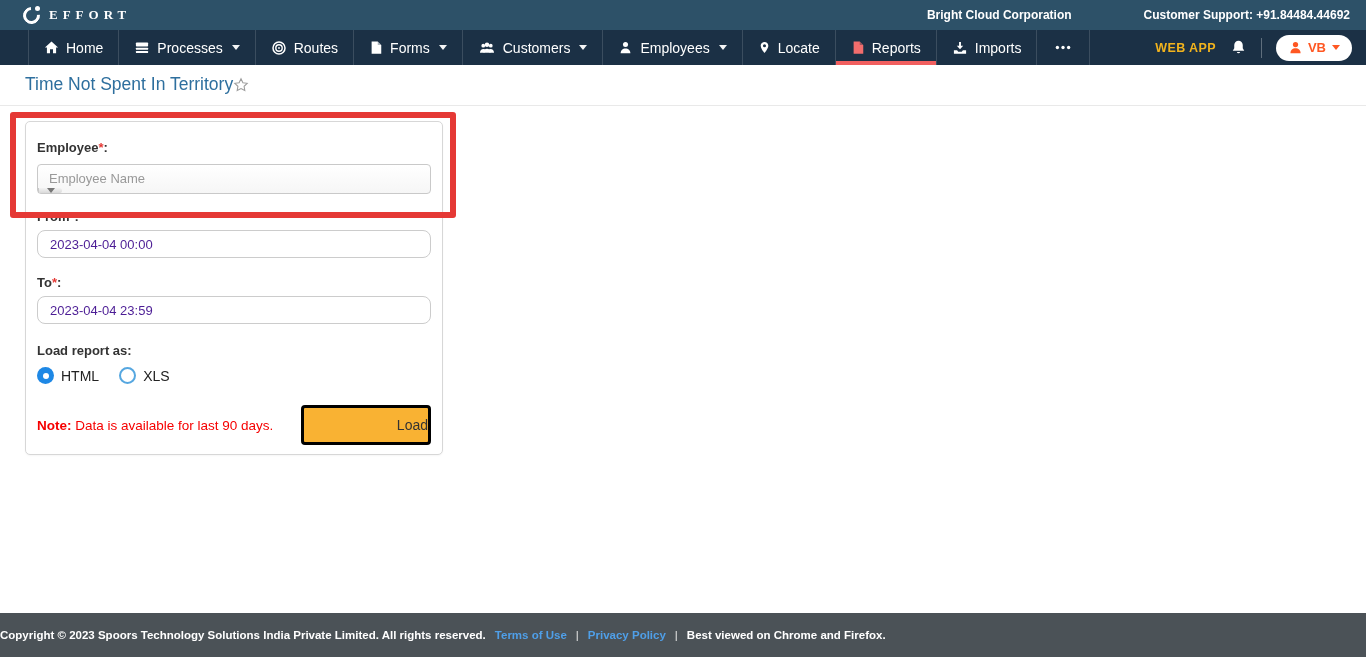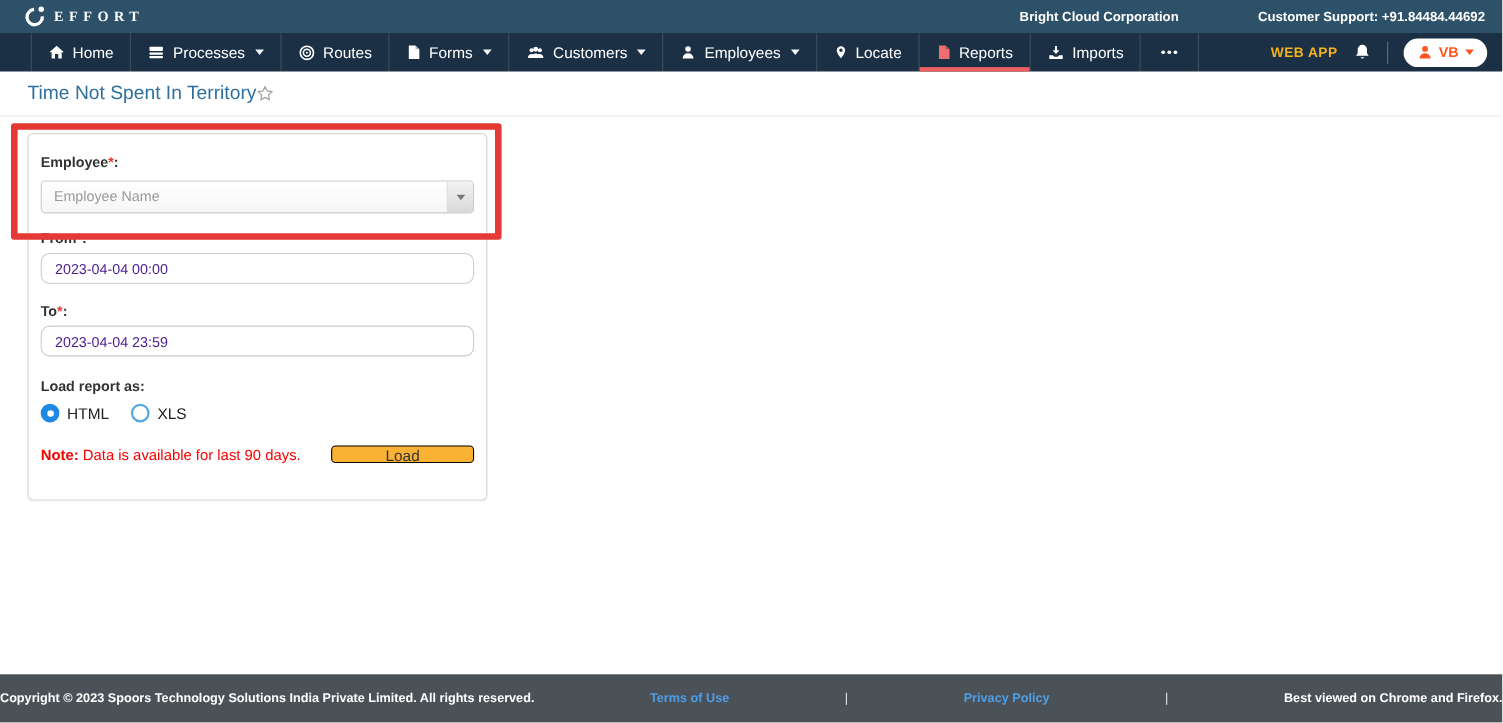--- a/index.html
+++ b/index.html
@@ -44,21 +44,21 @@
   .page-title { color:#2e6f9e; font-size:17.5px; font-weight:400; }
   .fav-star { display:flex; align-items:center; cursor:pointer; }
   .title-divider { position:absolute; top:105px; left:0; width:100%; border-bottom:1px solid #e9e9e9; }
 
   
   .panel { position:absolute; top:121px; left:25px; width:418px; height:334px; background:#fff;
            border:1px solid #d7d7d7; border-radius:5px; padding:11px; box-shadow:0 1px 2px rgba(0,0,0,.04); }
   .field-label { margin-top:7px; font-size:13px; font-weight:bold; color:#333; }
   .req { color:#e53935; }
   .select2 { margin-top:9px; display:flex; width:100%; height:30px; border:1px solid #c9c9c9; border-radius:4px;
-             background:linear-gradient(#ffffff,#f6f6f6); cursor:pointer; }
+             background:linear-gradient(#ffffff,#f6f6f6); cursor:pointer;flex-direction:column; }
   .select2 .sel-text { flex:1; padding:0 11px; line-height:28px; font-size:13px; color:#999;
                        overflow:hidden; white-space:nowrap; }
   .select2 .sel-btn { width:24px; border-left:1px solid #c9c9c9; border-radius:0 3px 3px 0;
                       background:linear-gradient(#f3f3f3,#d9d9d9); display:flex; align-items:center; justify-content:center; }
   .sel-caret { width:0; height:0; border-left:4px solid transparent; border-right:4px solid transparent;
                border-top:5px solid #777; }
   .label-from { margin-top:15px; }
   .text-input { margin-top:6px; width:100%; height:28px; border:1px solid #ccc; border-radius:8px;
                 padding:0 12px; font-size:13px; color:#4c1d95; font-family:"Liberation Sans",sans-serif;
                 outline:none; background:#fff; }
@@ -68,30 +68,30 @@
   .radio-opt { display:flex; align-items:center; gap:7px; cursor:pointer; }
   .radio { width:17px; height:17px; border-radius:50%; position:relative; flex:0 0 auto; }
   .radio.checked { background:#1e88e5; }
   .radio.checked::after { content:""; position:absolute; top:50%; left:50%; width:6px; height:6px;
                           margin:-3px 0 0 -3px; border-radius:50%; background:#fff; }
   .radio.unchecked { background:#fff; border:2px solid #56a7e0; }
   .radio-label { font-size:14px; color:#222; }
   .bottom-row { margin-top:21px; display:flex; align-items:center; }
   .note { font-size:13.5px; color:#f60000; }
   .note b { font-weight:bold; }
-  .load-btn { margin-left:auto; width:130px; height:16px; background:#f9b233; border:1px solid #000000;
-              border-radius:4px; font-size:14px; color:#333; cursor:pointer; font-family:"Liberation Sans",sans-serif; }
+  .load-btn { margin-left:auto; width:130px; height:40px; background:#f9b233; border:3px solid #000000;
+              border-radius:4px; font-size:14px; color:#333; cursor:pointer; font-family:"Liberation Sans",sans-serif;text-align:right; }
 
   
   .annotation-rect { position:absolute; top:112px; left:10px; width:446px; height:106px;
                      border:6px solid #e53935; border-radius:3px; z-index:10; pointer-events:none; }
 
   
   .footer { position:absolute; bottom:0; left:0; width:100%; height:44px; background:#4b5257;
-            display:flex; align-items:center; justify-content:space-between; gap:9px;
+            display:flex; align-items:center; justify-content:flex-start; gap:9px;
             font-size:11.5px; font-weight:bold; color:#fff; }
   .footer a { color:#4f9fe8; text-decoration:none; cursor:pointer; }
   .footer .sep { color:#e8e8e8; font-weight:normal; }
 </style>
 </head>
 <body>
 
 <div class="page">
 
   <header class="topbar">

